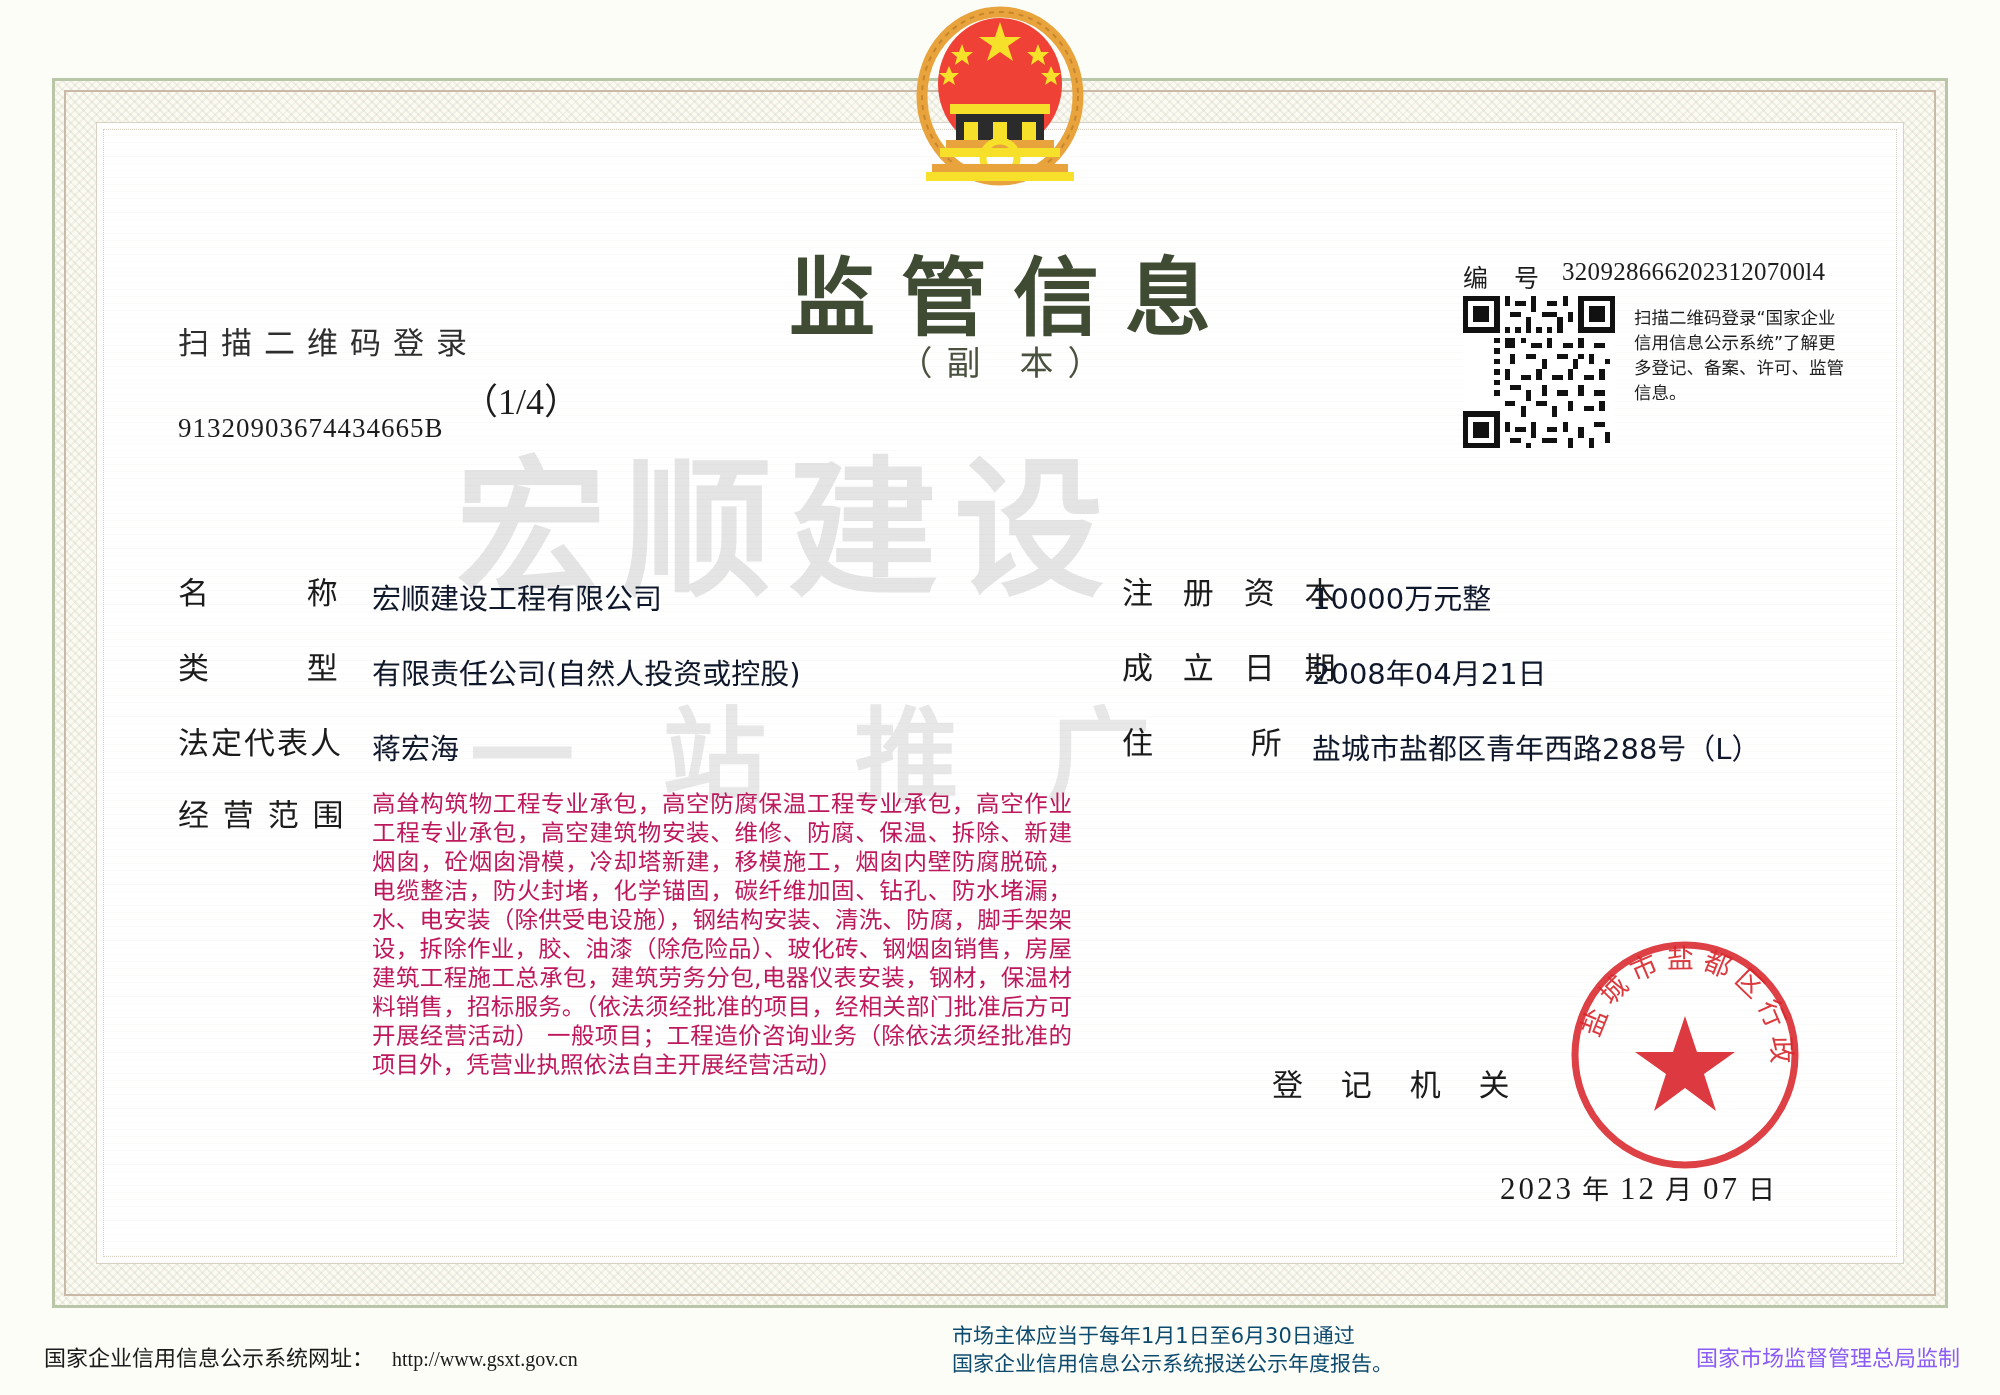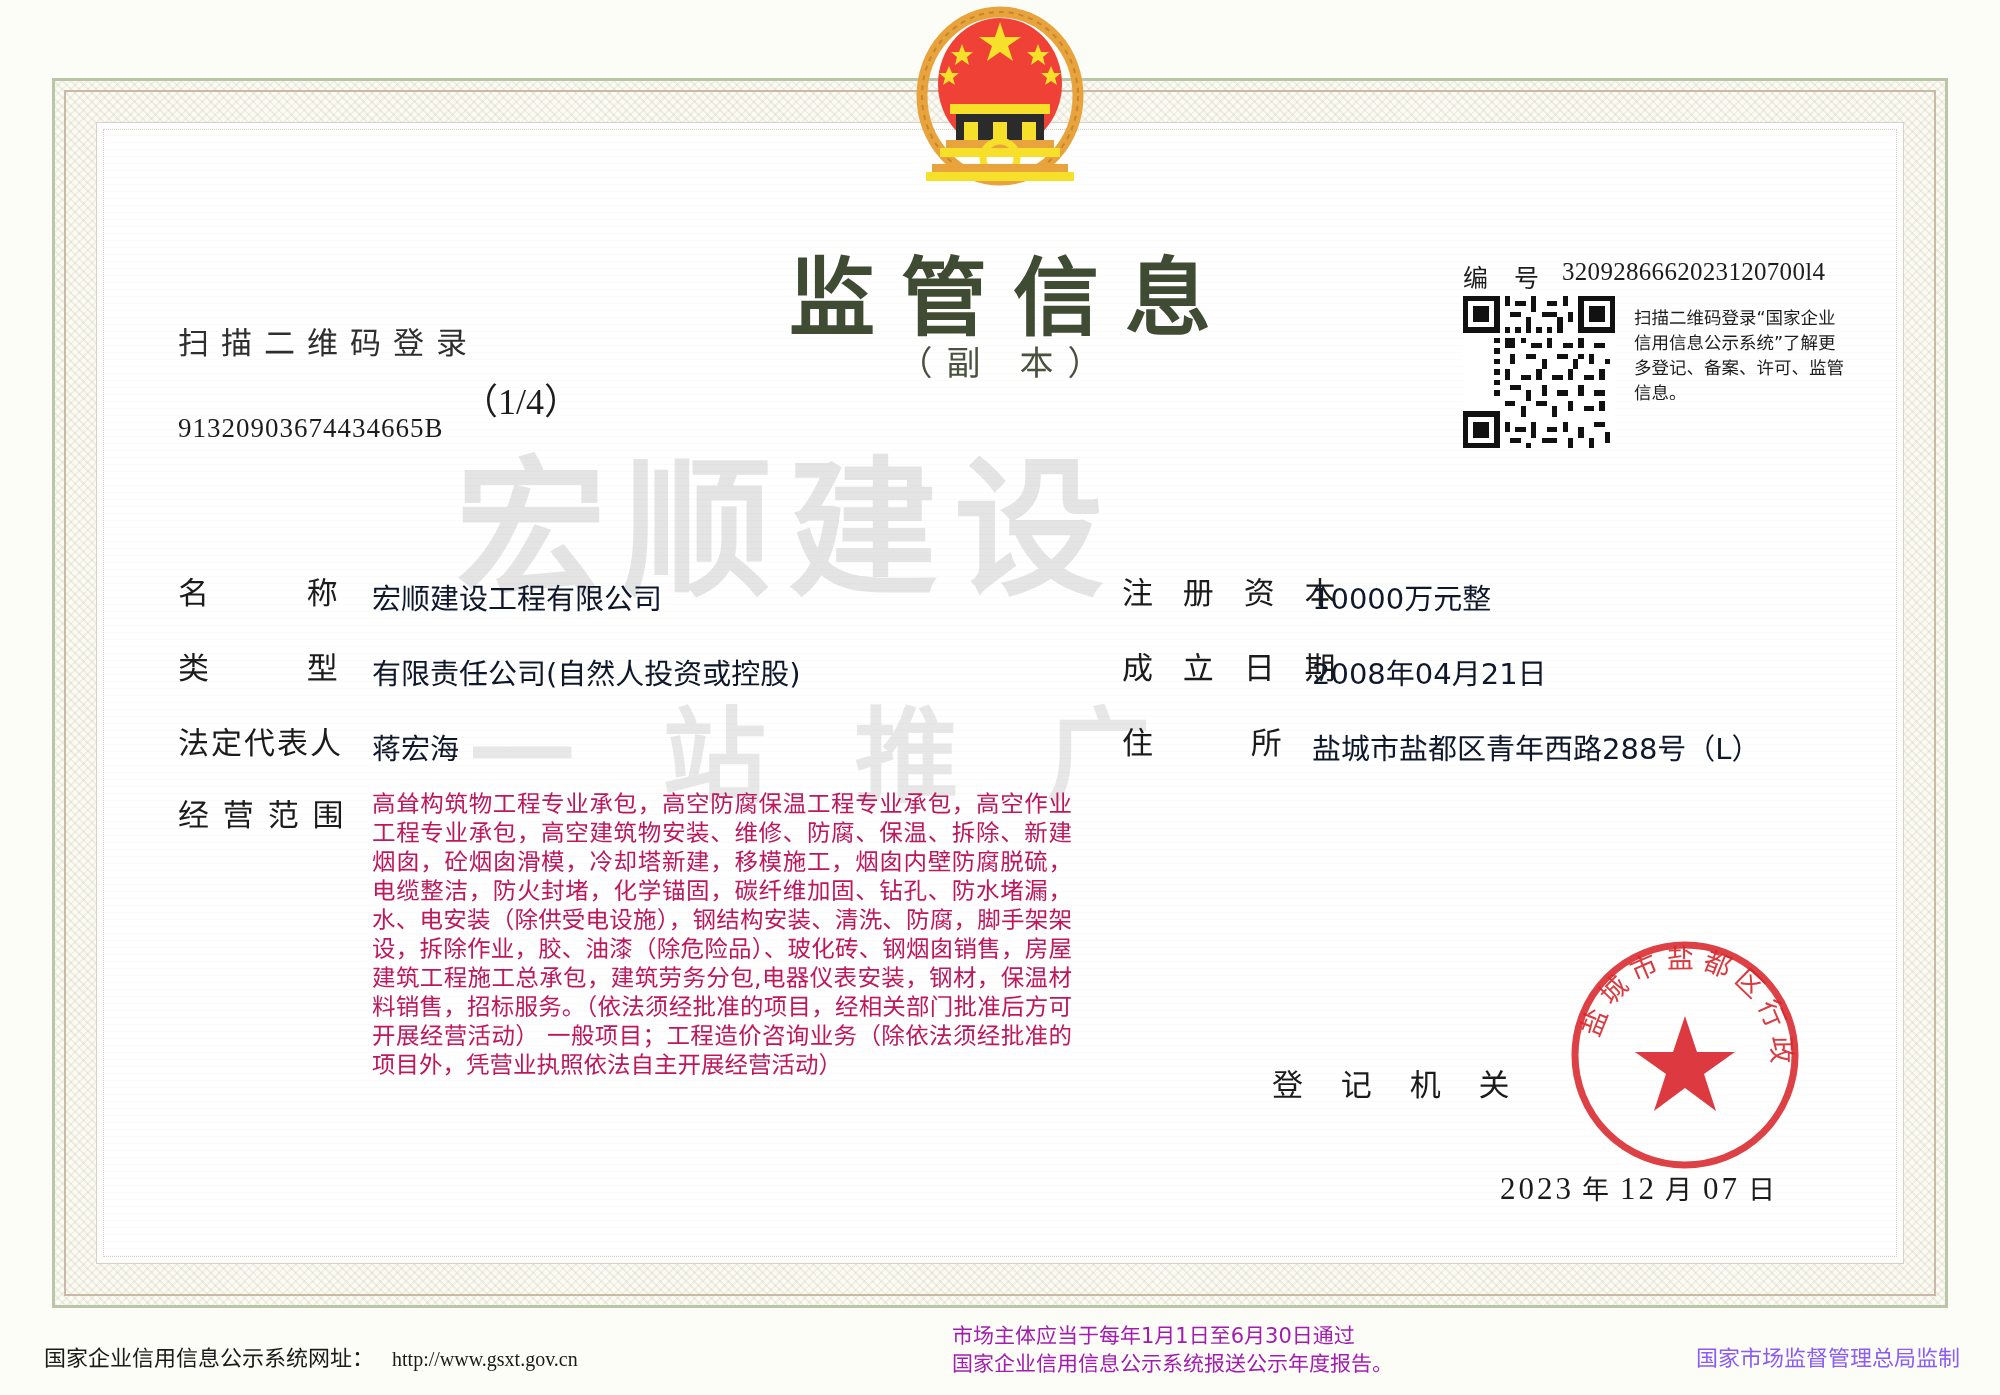--- a/index.html
+++ b/index.html
@@ -307,21 +307,21 @@
     padding-left: 18px;
   }
   .footer-center {
     position: absolute;
     left: 952px;
     top: 1322px;
     width: 520px;
     text-align: left;
     font-size: 21px;
     line-height: 28px;
-    color: #a21caf;
+    color: #0c4a6e;
     font-family: "DejaVu Sans", sans-serif;
   }
   .footer-right {
     position: absolute;
     right: 40px;
     top: 1340px;
     font-size: 22px;
     color: #8b5cf6;
     font-family: "DejaVu Sans", sans-serif;
     white-space: nowrap;

